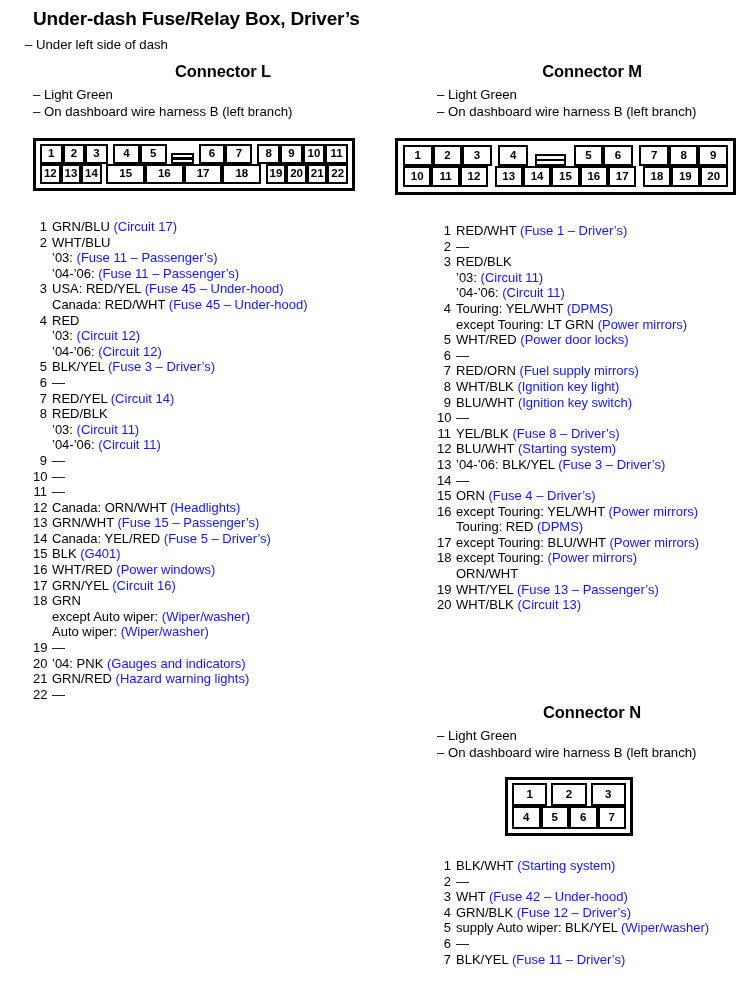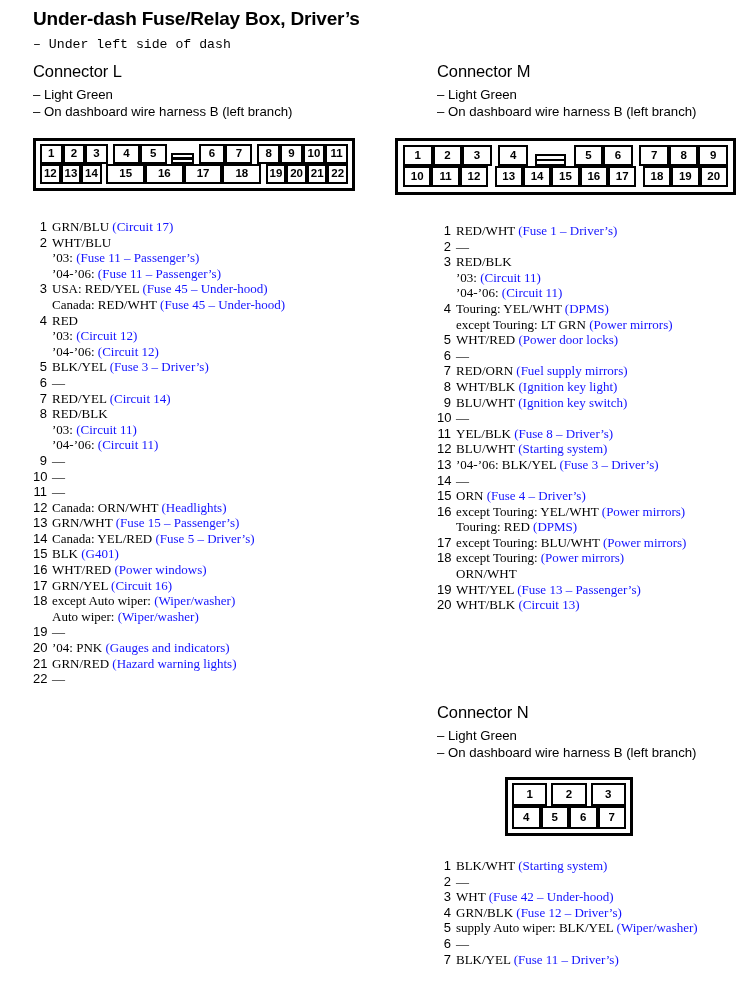--- a/index.html
+++ b/index.html
@@ -36,32 +36,32 @@
     margin: 0;
     padding: 0;
     position: absolute;
     top: 8px;
     left: 33px;
     white-space: nowrap;
   }
   .doc-sub {
     position: absolute;
     top: 37px;
-    left: 33px;
+    left: 25px;
     font-size: 13.2px;
     white-space: nowrap;
-    font-family: Liberation Mono, monospace;
   }
 
   h2.conn-title {
     font-size: 16.5px;
-    font-weight: normal;
+    font-weight: bold;
     margin: 0 0 6px 0;
     padding: 0;
     letter-spacing: -0.1px;
+    text-align: center;
   }
   .conn-note {
     font-size: 13.2px;
     line-height: 16.5px;
     margin: 0;
   }
 
   
   .conn-diagram {
     position: relative;
@@ -122,21 +122,20 @@
   }
   .pinnum {
     width: 19px;
     min-width: 19px;
     text-align: right;
     padding-right: 5px;
     box-sizing: border-box;
   }
   .pinbody {
     flex: 1 1 auto;
-    font-family: Liberation Serif, serif;
   }
   .subline {
     white-space: nowrap;
   }
   .ref {
     color: #1414ff;
   }
 </style>
 </head>
 <body>
@@ -294,20 +293,21 @@
           </div>
           <div class="pinline">
             <span class="pinnum">17</span>
             <span class="pinbody">
               <div class="subline"><span>GRN/YEL</span> <span class="ref">(Circuit 16)</span></div>
             </span>
           </div>
           <div class="pinline">
             <span class="pinnum">18</span>
             <span class="pinbody">
+              <div class="subline"><span>GRN</span></div>
               <div class="subline"><span>except Auto wiper:</span> <span class="ref">(Wiper/washer)</span></div>
               <div class="subline"><span>Auto wiper:</span> <span class="ref">(Wiper/washer)</span></div>
             </span>
           </div>
           <div class="pinline">
             <span class="pinnum">19</span>
             <span class="pinbody">
               <div class="subline"><span>—</span></div>
             </span>
           </div>

